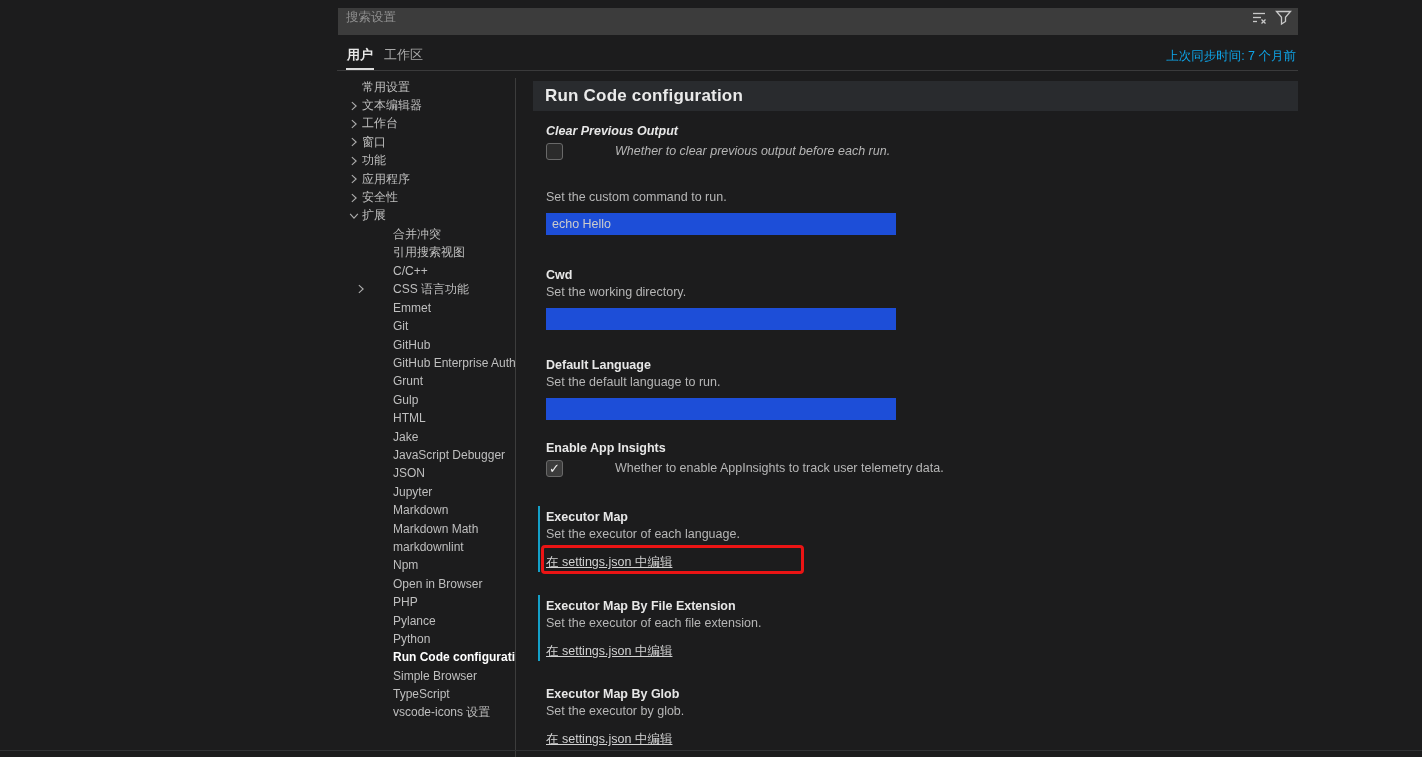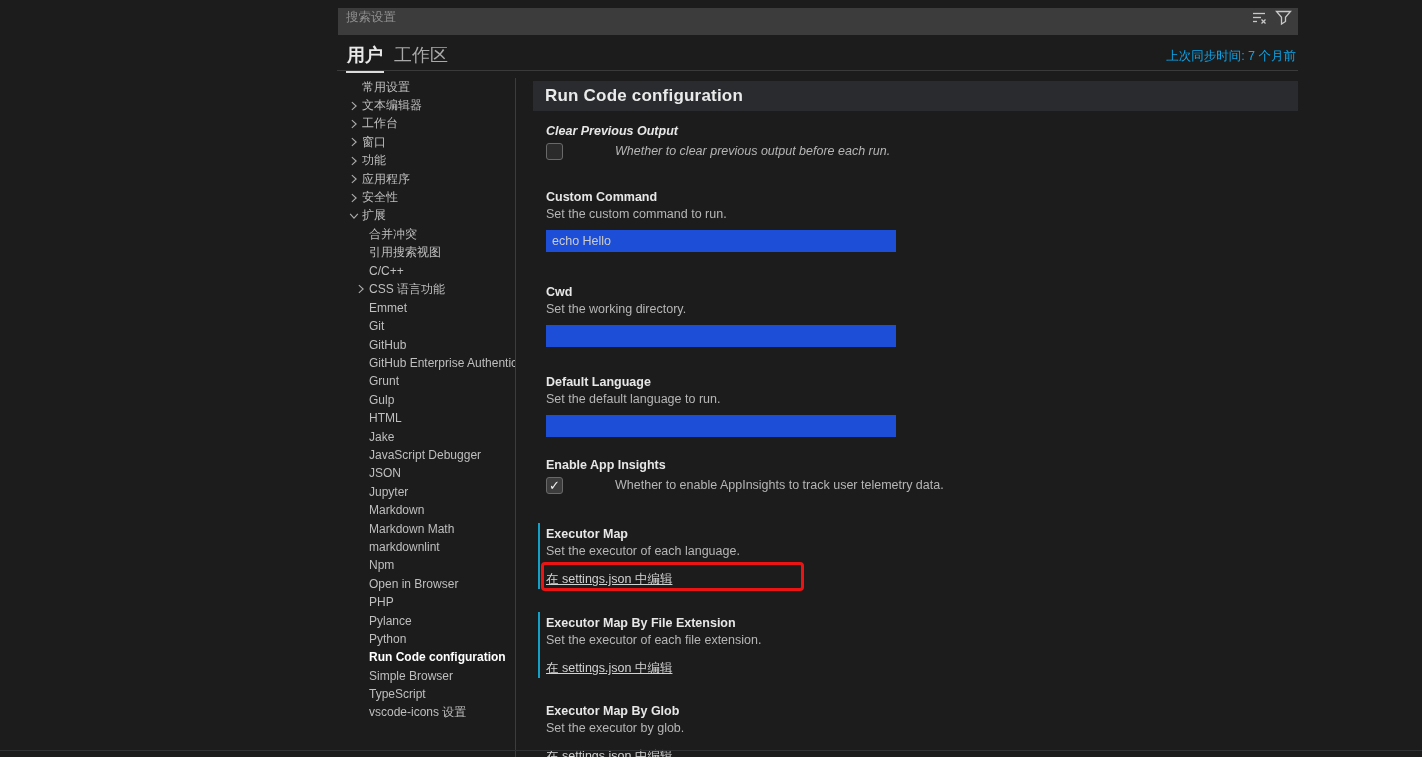--- a/index.html
+++ b/index.html
@@ -11,32 +11,32 @@
 
   
   .search-bar { position:absolute; left:1px; top:8px; right:0; height:27px; background:#3c3c3c;
                 display:flex; align-items:center; padding:0 6px 8px 8px; cursor:text; }
   .search-placeholder { color:#8f8f8f; font-size:12.5px; flex:1; }
   .sb-icons { display:flex; align-items:center; gap:7px; }
   .sb-icons svg { display:block; cursor:pointer; }
 
   
   .tabs-row { position:absolute; left:0; top:44px; right:0; height:25px; display:flex; align-items:center; }
-  .tab { font-size:18px; color:#a9a9a9; margin-left:9px; padding:3px 1px 6px 1px; cursor:pointer; position:relative; }
+  .tab { font-size:13px; color:#a9a9a9; margin-left:9px; padding:3px 1px 6px 1px; cursor:pointer; position:relative; }
   .tab.active { color:#e9e9e9; font-weight:bold; }
   .tab.active::after { content:""; position:absolute; left:0; right:0; bottom:0px; height:2px; background:#dcdcdc; }
   .sync { margin-left:auto; font-size:12.5px; color:#0ea5e9; padding-right:2px; }
   .tabs-divider { position:absolute; left:0; right:0; top:70px; height:1px; background:#3a3a3b; }
 
   
   .split { position:absolute; left:0; right:0; top:71px; bottom:0; }
   .toc { position:absolute; left:0; top:7px; width:178px; bottom:0; overflow:hidden; }
   .toc-item { height:18.4px; display:flex; align-items:center; font-size:12px; color:#bfbfbf; cursor:pointer; white-space:nowrap; }
   .toc-item.lvl1 { padding-left:10px;font-family:Liberation Serif, serif; }
-  .toc-item.lvl2 { padding-left:17px; }
+  .toc-item.lvl2 { padding-left:17px;gap:24px; }
   .toc-item .chev { width:13px; height:13px; margin-right:2px; flex:0 0 13px; display:flex; align-items:center; justify-content:center; }
   .toc-item.selected { color:#ffffff; font-weight:bold; }
   .vline { position:absolute; left:178px; top:7px; bottom:0; width:1px; background:#3c3c3c; }
 
   
   .content { position:absolute; left:196px; width:765px; top:0; bottom:0; }
   .content-header { margin-top:10px; height:30px; background:#292b2e; display:flex; align-items:center; padding-left:12px; }
   .content-header span { color:#eaeaea; font-size:17px; font-weight:bold; letter-spacing:.2px; }
 
   .section { position:relative; padding-left:13px; }
@@ -280,21 +280,20 @@
         </div>
         <div id="sections">
             <div class="section">
               <div class="s-label">Clear Previous Output</div>
               <div class="cb-row">
       <span class="cb "></span>
       <span class="cb-text">Whether to clear previous output before each run.</span>
     </div>
             </div>
             <div class="section">
-              <div class="s-label">Custom Command</div>
               <div class="s-desc">Set the custom command to run.</div>
               <input class="s-input" value="echo Hello" style="">
             </div>
             <div class="section">
               <div class="s-label">Cwd</div>
               <div class="s-desc">Set the working directory.</div>
               <input class="s-input" value="" style="">
             </div>
             <div class="section">
               <div class="s-label">Default Language</div>

